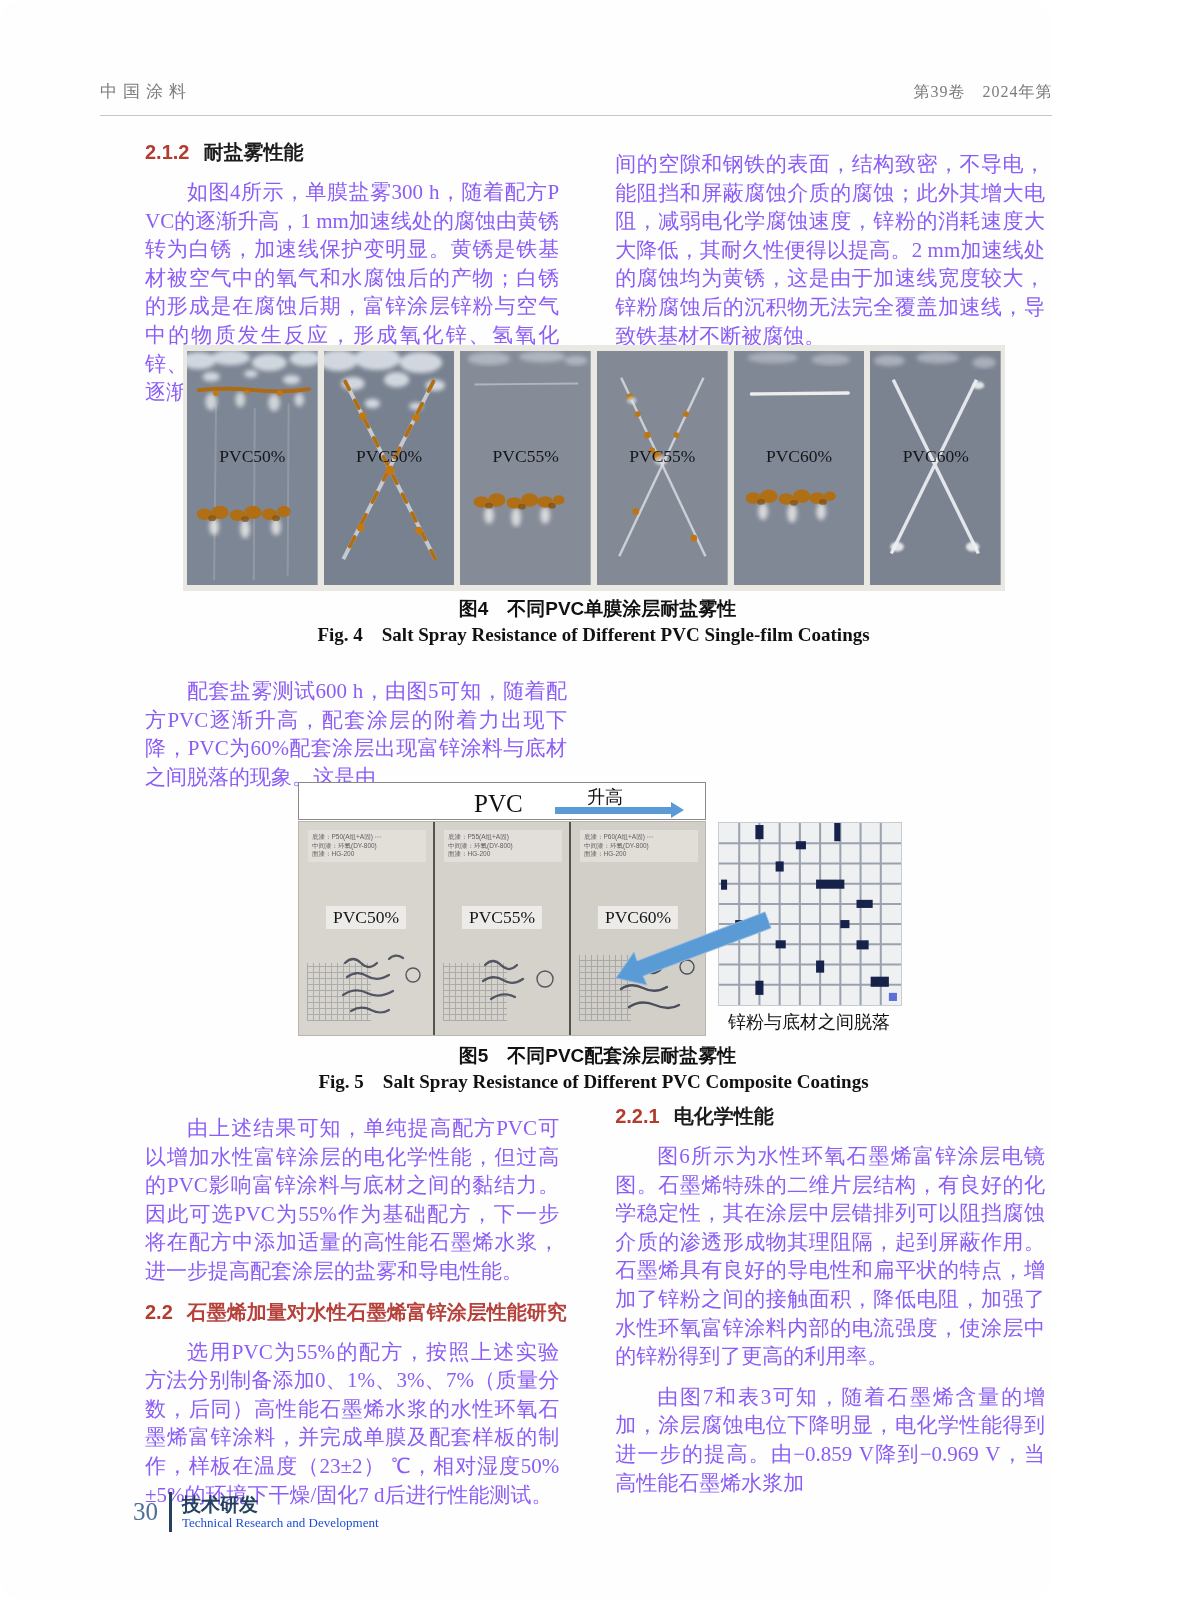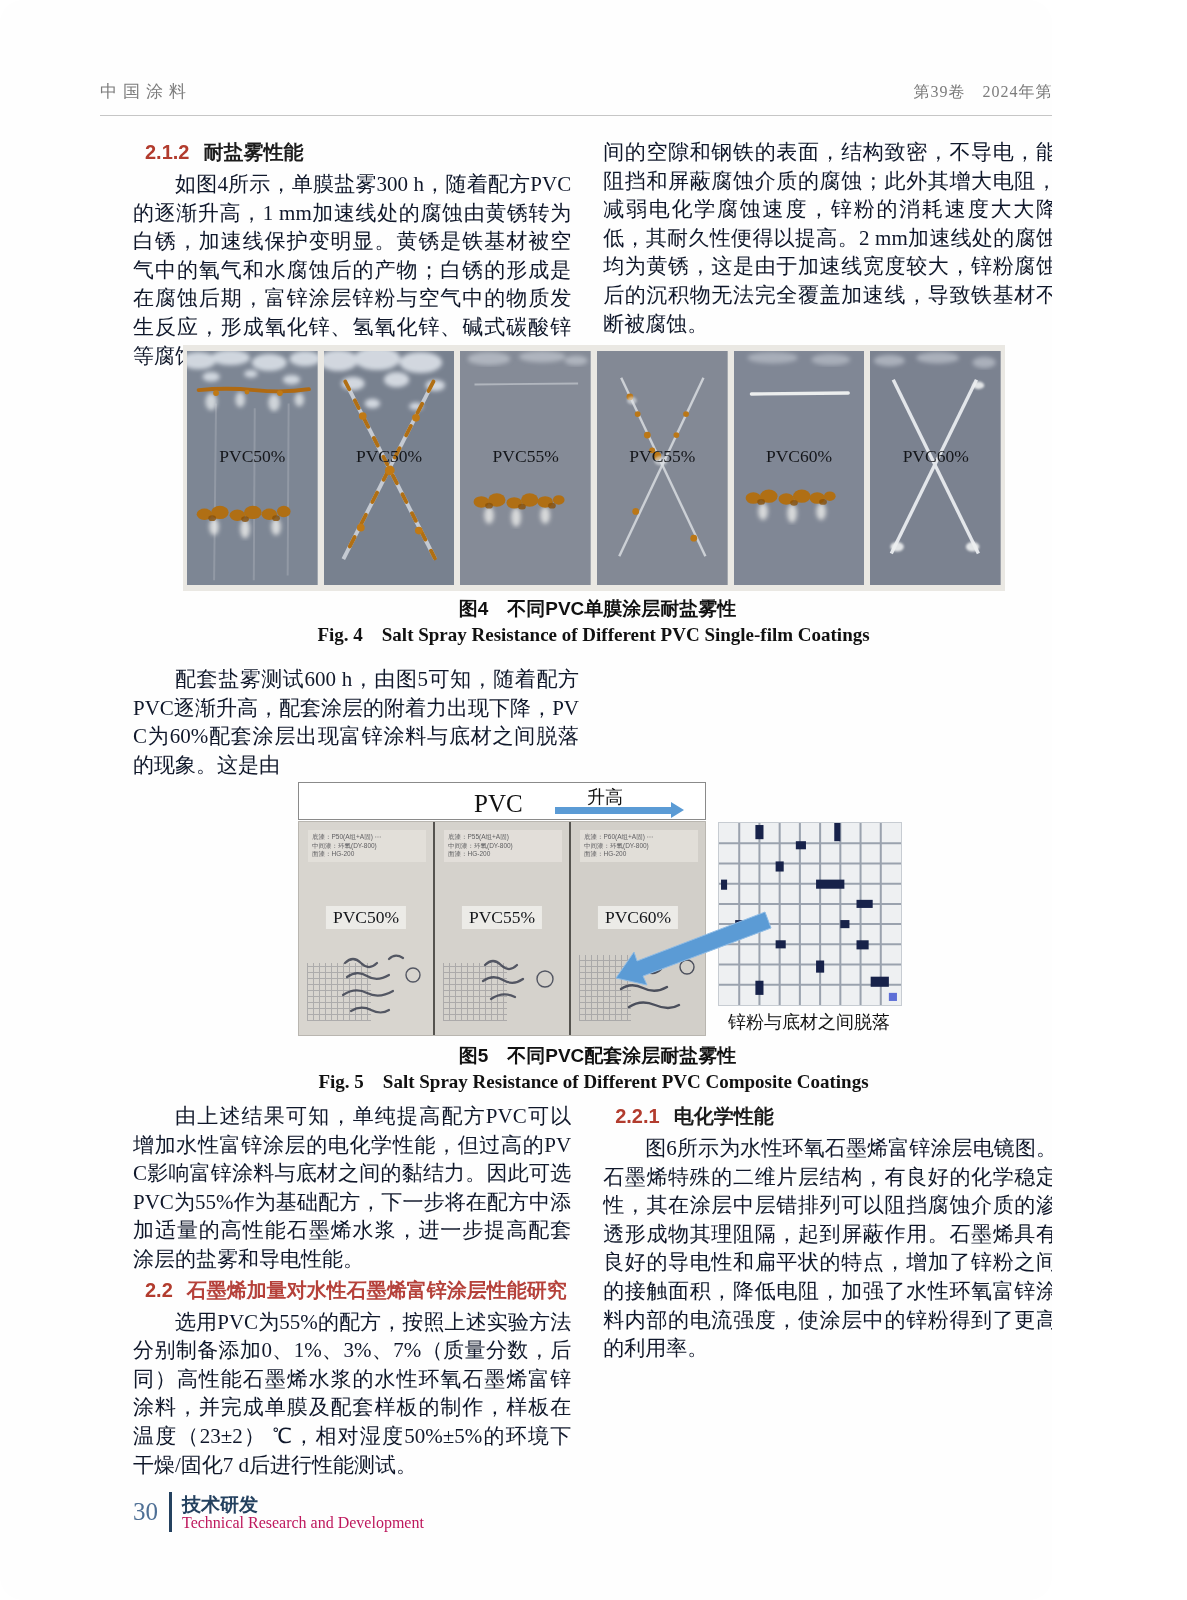--- a/index.html
+++ b/index.html
@@ -7,22 +7,22 @@
         font-family:"Liberation Serif",serif;color:#1c1c1c;border-radius:23px;}
   
   .hdr{position:absolute;top:80px;left:100px;width:987px;display:flex;justify-content:space-between;
        align-items:flex-end;border-bottom:1px solid #c6c6c6;padding-bottom:12px;}
   .hdr .jname{font-size:17px;color:#7c7c7c;letter-spacing:6px;}
   .hdr .issue{font-size:16px;color:#7c7c7c;letter-spacing:1px;}
   
   .row{position:absolute;left:133px;width:924px;display:flex;gap:32px;}
   .col{width:446px;}
   .col.right{width:462px;}
-  p.body{margin:0;font-size:21px;line-height:28.6px;text-align:justify;word-break:break-all;
-         text-indent:2em;color:#0f172a;}
+  p.body{margin:12px;font-size:21px;line-height:28.6px;text-align:justify;word-break:break-all;
+         text-indent:2em;color:#8b5cf6;}
   p.body.noindent{text-indent:0;}
   h3.sec{margin:0 0 4px 12px;font-family:"Liberation Sans",sans-serif;font-weight:bold;
          font-size:20px;line-height:28px;color:#1c1c1c;}
   h3.sec .num{color:#b23c2e;margin-right:14px;font-weight:bold;}
   h3.sec.allred{color:#b5413a;}
   
   #fig4{position:absolute;left:183px;top:345px;width:822px;height:246px;background:#eae8e3;
         display:flex;gap:6px;padding:6px 4px;box-sizing:border-box;}
   .fpanel{position:relative;flex:1 1 0;}
   .fpanel svg{position:absolute;inset:0;width:100%;height:100%;}
@@ -56,21 +56,21 @@
   .f5p .scrib{position:absolute;right:4px;bottom:8px;width:92px;height:74px;filter:blur(.3px);}
   #f5inset{position:absolute;left:420px;top:40px;width:182px;height:182px;border:1px solid #c7ccd2;}
   #f5insetcap{position:absolute;left:406px;top:228px;width:210px;text-align:center;
        font-size:18px;color:#111;}
   #f5arrow{position:absolute;left:0;top:0;width:690px;height:256px;pointer-events:none;}
   
   #foot{position:absolute;left:133px;top:1492px;display:flex;align-items:center;}
   #foot .pno{font-size:25px;color:#4e6f95;margin-right:11px;}
   #foot .bar{width:3px;height:40px;background:#24415f;margin-right:10px;}
   #foot .zh{font-family:"Liberation Sans",sans-serif;font-weight:bold;font-size:19px;color:#24415f;line-height:21px;}
-  #foot .en{font-size:16px;color:#be185d;line-height:15px;}
+  #foot .en{font-size:13px;color:#1d4ed8;line-height:15px;}
 </style>
 </head>
 <body>
 
 <div id="page">
 
   <svg width="0" height="0" style="position:absolute">
     <defs>
         <filter id="blur2">
           <feGaussianBlur stdDeviation="2"></feGaussianBlur>
@@ -402,20 +402,21 @@
       <h3 class="sec allred" style="margin-top:2px;">
         <span class="num">2.2</span><span>石墨烯加量对水性石墨烯富锌涂层性能研究</span>
       </h3>
       <p class="body">选用PVC为55%的配方，按照上述实验方法分别制备添加0、1%、3%、7%（质量分数，后同）高性能石墨烯水浆的水性环氧石墨烯富锌涂料，并完成单膜及配套样板的制作，样板在温度（23±2） ℃，相对湿度50%±5%的环境下干燥/固化7 d后进行性能测试。</p>
     </div>
     <div class="col right">
       <h3 class="sec">
         <span class="num">2.2.1</span><span>电化学性能</span>
       </h3>
       <p class="body">图6所示为水性环氧石墨烯富锌涂层电镜图。石墨烯特殊的二维片层结构，有良好的化学稳定性，其在涂层中层错排列可以阻挡腐蚀介质的渗透形成物其理阻隔，起到屏蔽作用。石墨烯具有良好的导电性和扁平状的特点，增加了锌粉之间的接触面积，降低电阻，加强了水性环氧富锌涂料内部的电流强度，使涂层中的锌粉得到了更高的利用率。</p>
+      <p class="body">由图7和表3可知，随着石墨烯含量的增加，涂层腐蚀电位下降明显，电化学性能得到进一步的提高。由−0.859 V降到−0.969 V，当高性能石墨烯水浆加</p>
     </div>
   </div>
 
   <div id="foot">
     <span class="pno">30</span>
     <span class="bar"></span>
     <span>
       <div class="zh">技术研发</div>
       <div class="en">Technical Research and Development</div>
     </span>

